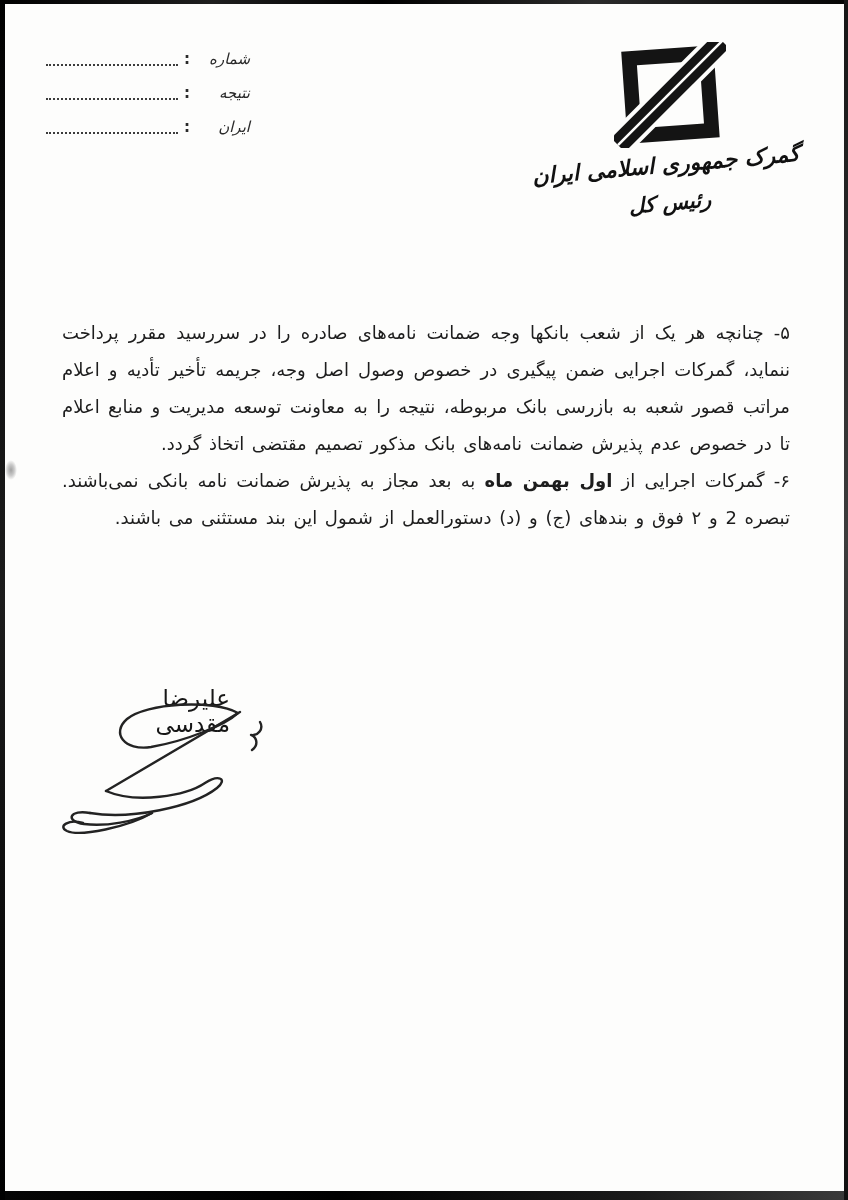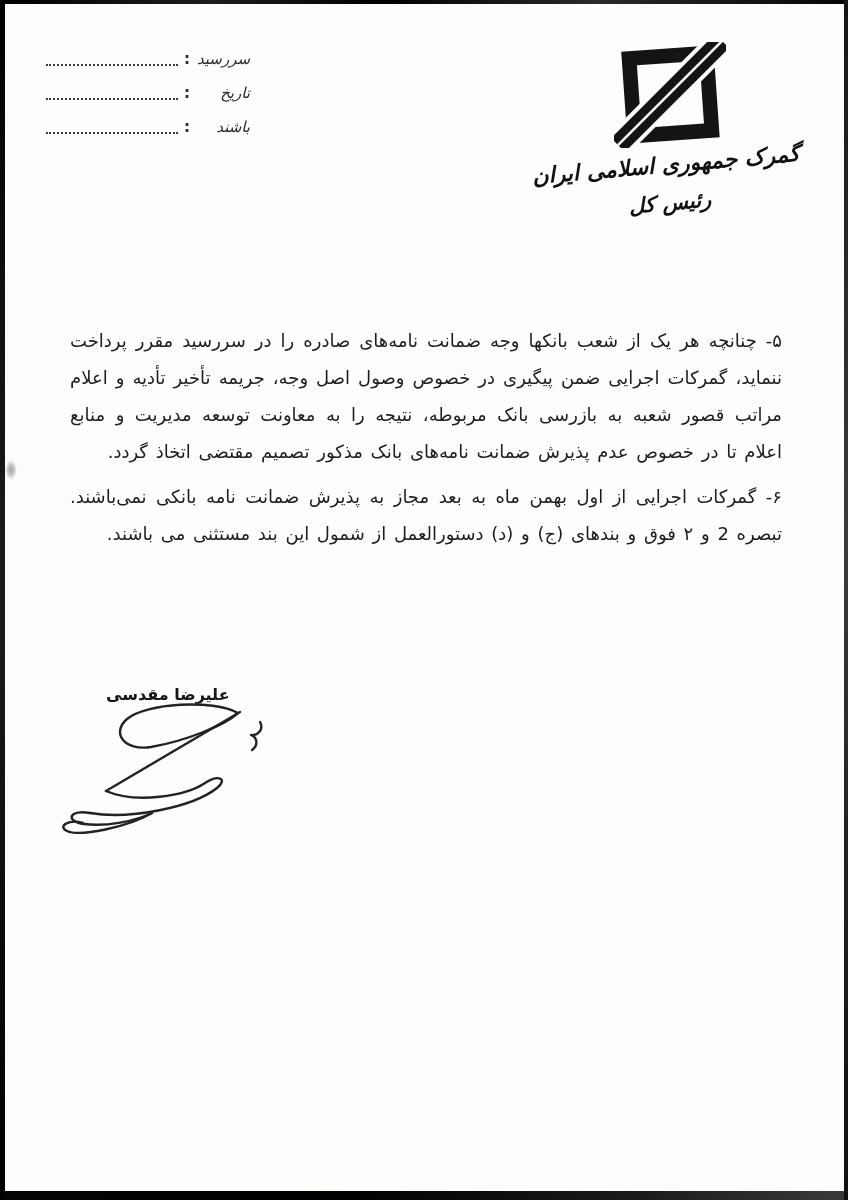--- a/index.html
+++ b/index.html
@@ -37,51 +37,51 @@
   .org-title{font-size:22px;font-weight:bold;font-style:italic;margin-top:4px;
     transform:rotate(-5deg);white-space:nowrap;letter-spacing:0;}
   .org-subtitle{font-size:21px;font-weight:bold;font-style:italic;margin-top:14px;
     transform:rotate(-5deg);}
   
   .body-text{
     position:absolute;top:314px;right:58px;left:62px;
     direction:rtl;text-align:justify;
     font-size:18px;line-height:37px;word-spacing:2px;color:#1d1d1d;
   }
-  .body-text p{margin:8px;}
-  .body-text b{font-weight:normal;}
+  .body-text p{margin:0;}
+  .body-text b{font-weight:bold;}
   
-  .sig-name{position:absolute;top:685px;left:106px;width:124px;text-align:left;
-    direction:rtl;font-size:16px;font-weight:bold;color:#161616;}
+  .sig-name{position:absolute;top:685px;left:106px;width:124px;text-align:right;
+    direction:rtl;font-size:23px;font-weight:normal;color:#161616;}
   .sig-scribble{position:absolute;top:694px;left:48px;width:238px;height:152px;}
 </style>
 </head>
 <body>
 
 <div class="page">
 
   <div class="edge edge-top"></div>
   <div class="edge edge-bottom"></div>
   <div class="edge edge-left"></div>
   <div class="edge edge-right"></div>
   <div class="smudge"></div>
 
   <div class="ref-fields">
     <div class="ref-row">
-      <span class="ref-label">سررسید</span>
+      <span class="ref-label">شماره</span>
       <span class="ref-colon">:</span>
       <span class="ref-dots"></span>
     </div>
     <div class="ref-row">
-      <span class="ref-label">تاریخ</span>
+      <span class="ref-label">نتیجه</span>
       <span class="ref-colon">:</span>
       <span class="ref-dots"></span>
     </div>
     <div class="ref-row">
-      <span class="ref-label">باشند</span>
+      <span class="ref-label">ایران</span>
       <span class="ref-colon">:</span>
       <span class="ref-dots"></span>
     </div>
   </div>
 
   <div class="org-block">
     <div class="logo-wrap">
       <svg viewBox="0 0 112 108" width="112" height="106" aria-hidden="true">
         <g transform="rotate(-4 56 54)">
           <rect x="17" y="14" width="79" height="79" fill="none" stroke="#141414" stroke-width="15"></rect>

